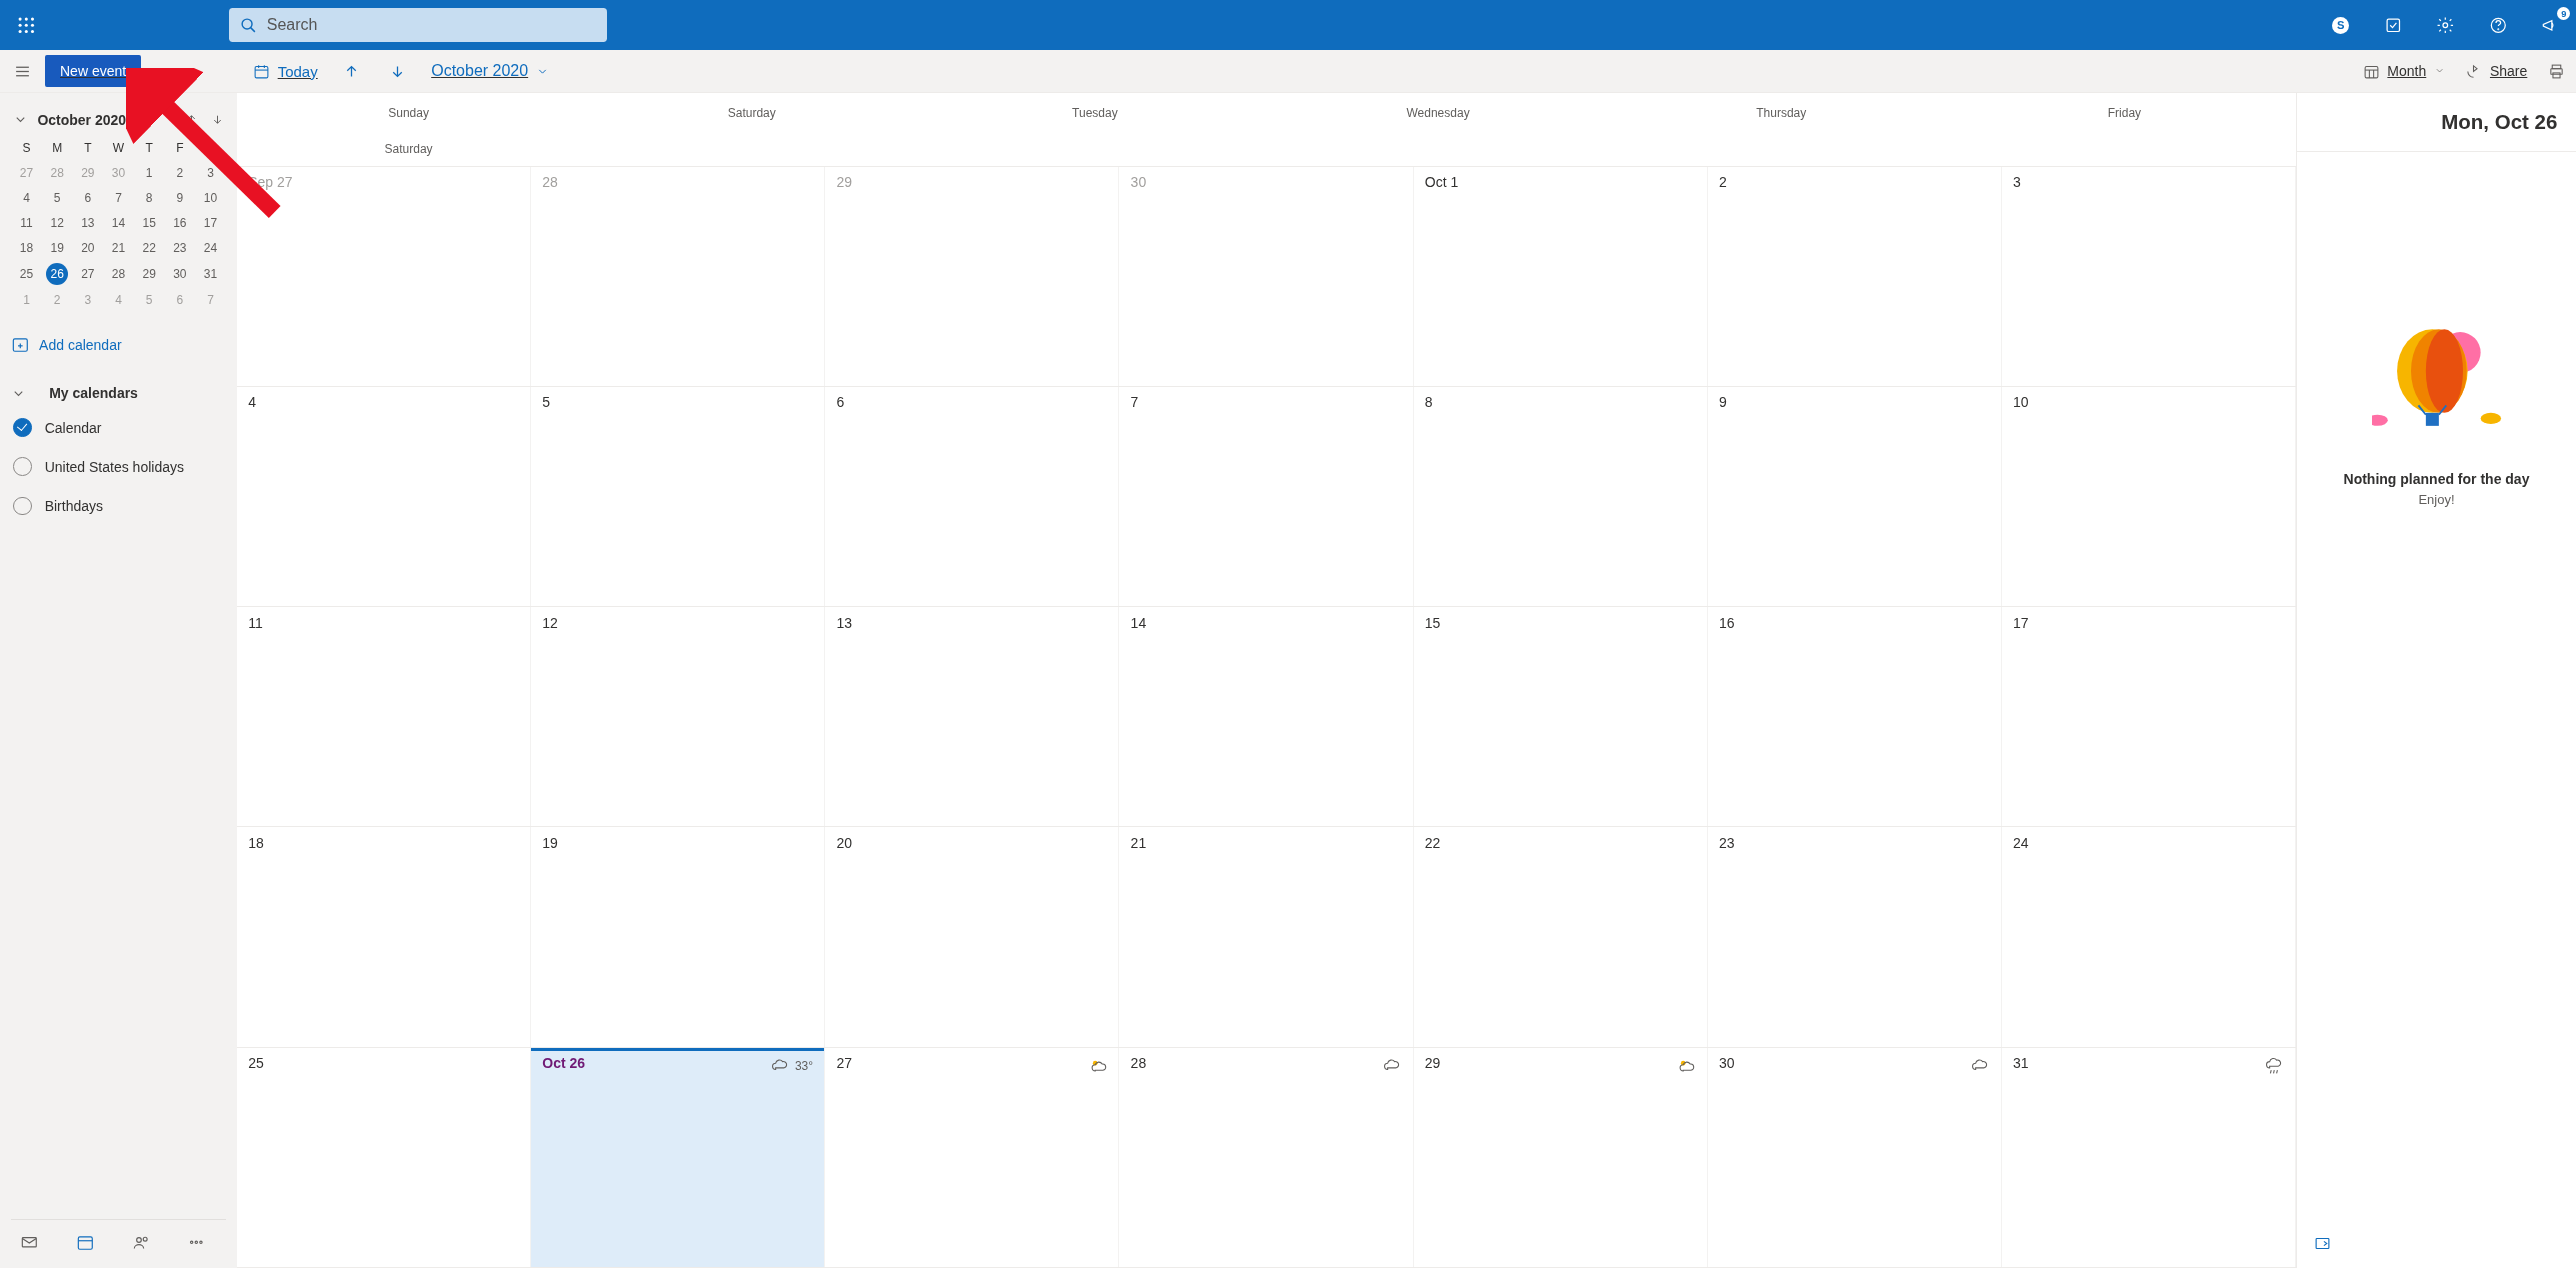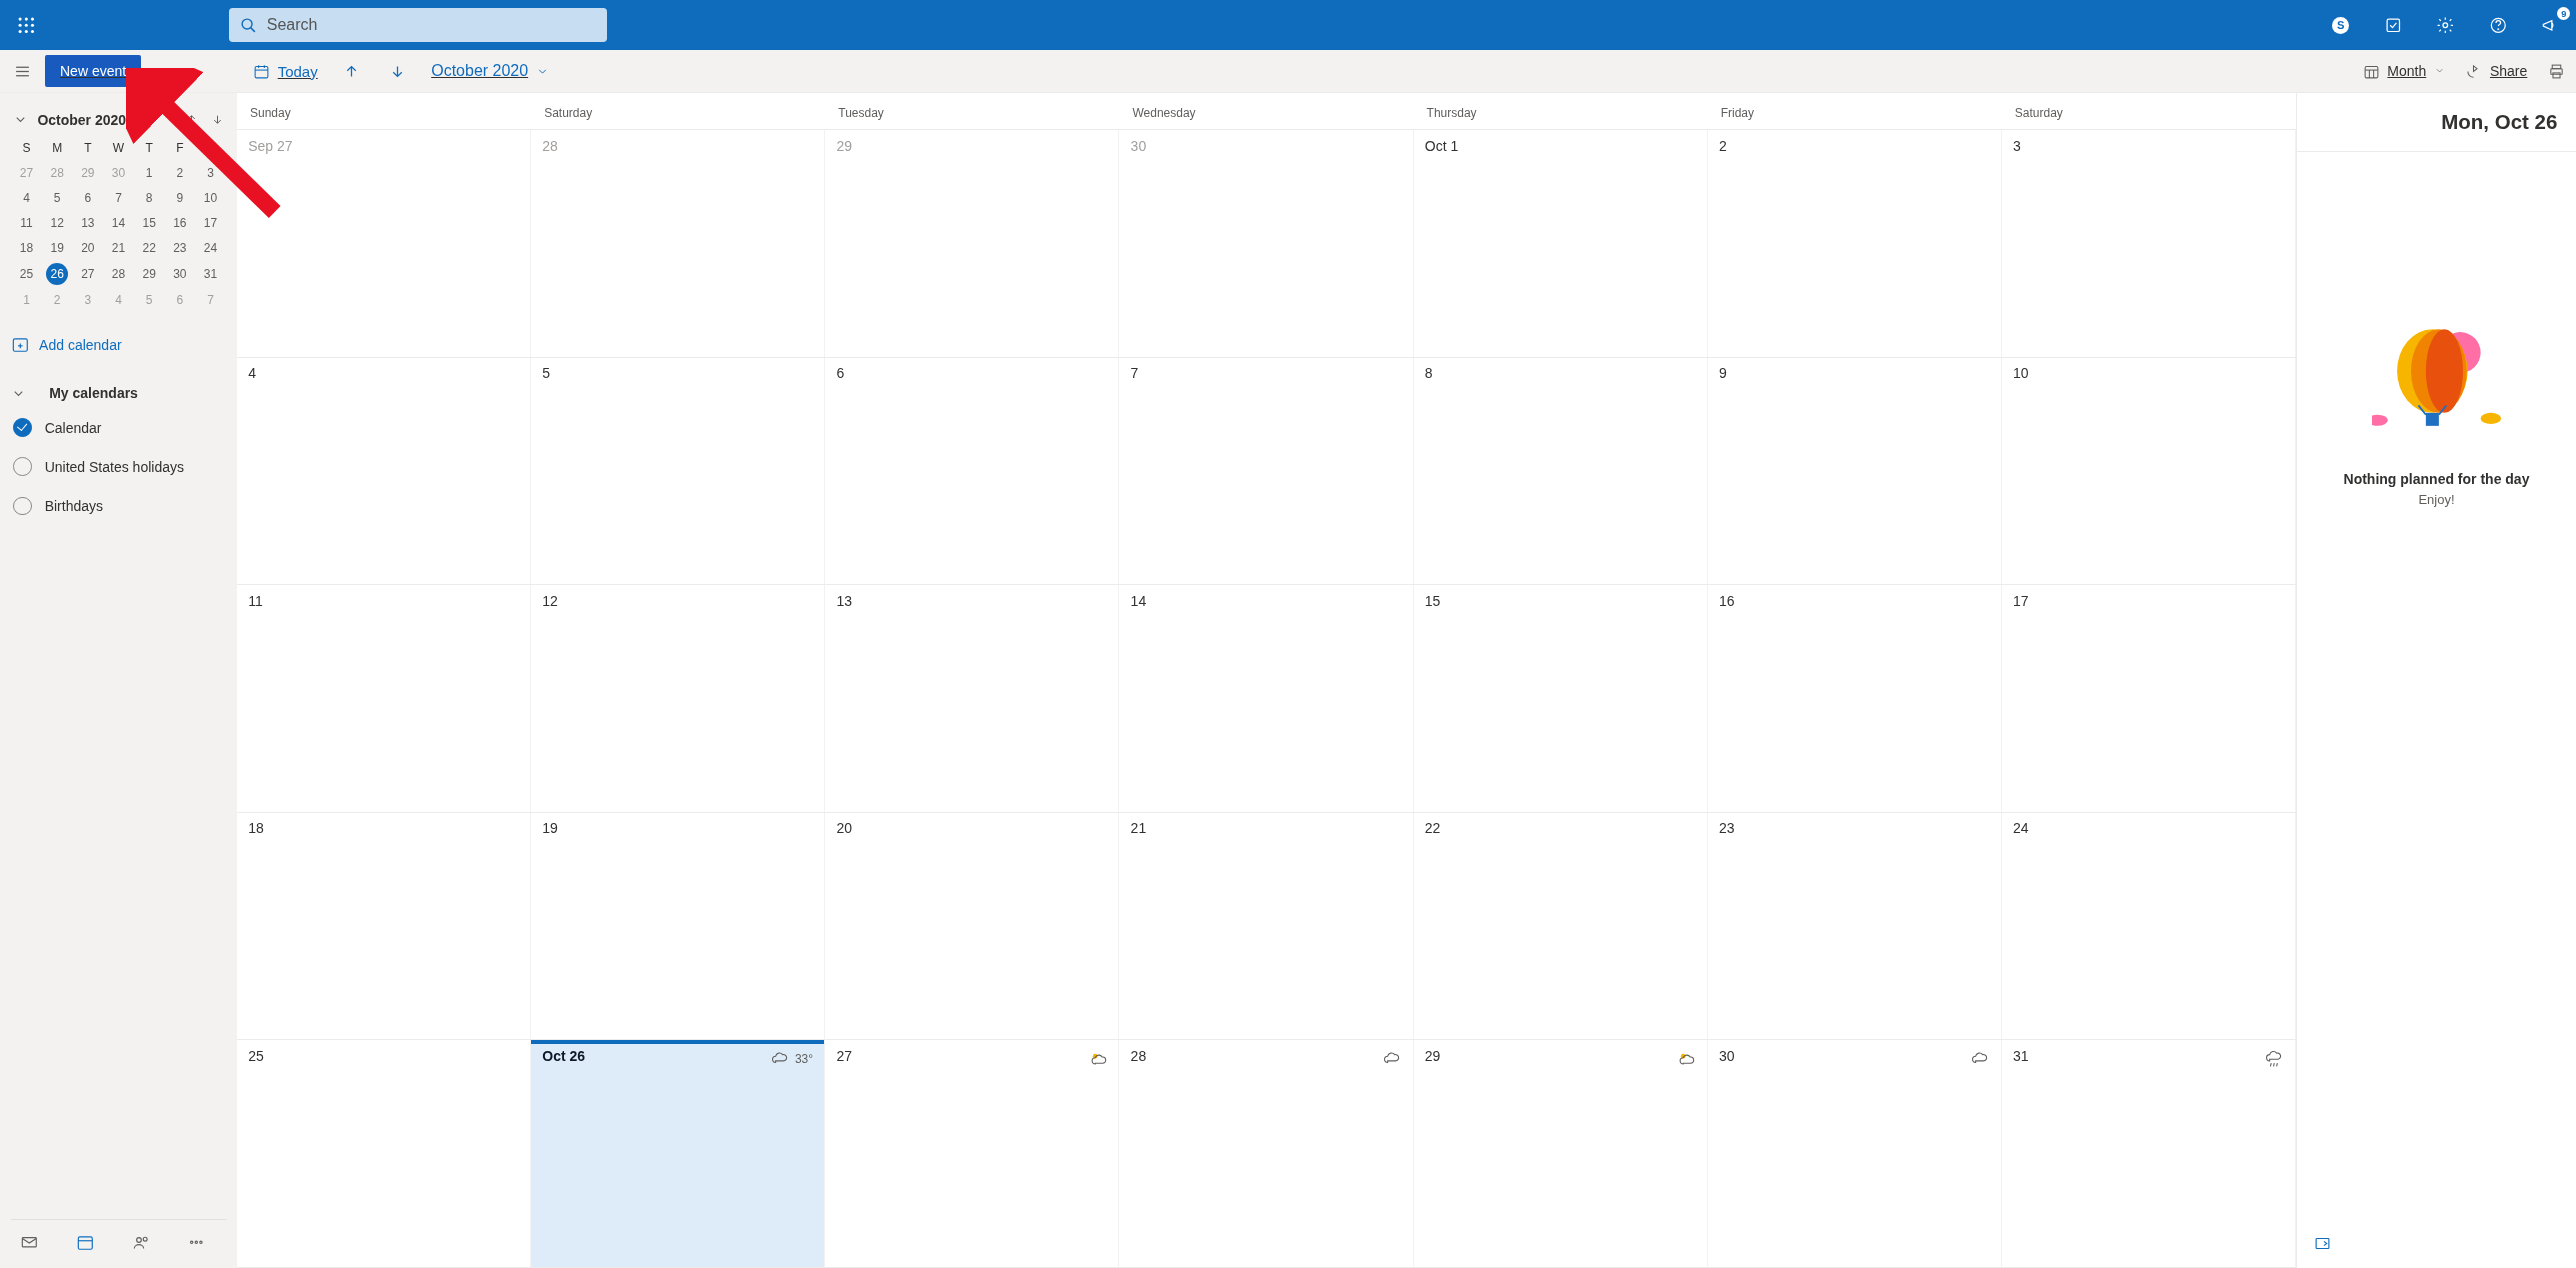--- a/index.html
+++ b/index.html
@@ -58,29 +58,29 @@
   .cal-checked { background: #0F6CBD; border-color: #0F6CBD; position: relative; }
   .cal-checked::after { content: ""; position: absolute; left: 4.7px; top: 1.9px; width: 4.7px; height: 8.4px; border-right: 1.9px solid #fff; border-bottom: 1.9px solid #fff; transform: rotate(40deg); }
 
   .sidebar-bottom { margin-top: auto; border-top: 0.9px solid #e1dfdd; padding: 13px 9.3px 9.3px 9.3px; display: flex; align-items: center; gap: 37px; color: #605e5c; }
   .sidebar-bottom svg { width: 18.6px; height: 18.6px; stroke: #605e5c; fill: none; stroke-width: 1.5; cursor: pointer; }
   .sidebar-bottom .active svg { stroke: #0F6CBD; }
 
   
   .main { flex: 1; display: flex; overflow: hidden; background: #fff; }
   .grid { flex: 1; display: flex; flex-direction: column; border-right: 0.9px solid #edebe9; }
-  .dow-row { display: grid; grid-template-columns: repeat(7, 1fr); border-bottom: 0.9px solid #edebe9; }
+  .dow-row { display: grid; grid-template-columns: repeat(6, 1fr); border-bottom: 0.9px solid #edebe9; text-align: center; }
   .dow-row div { padding: 13px 13px 9.3px 13px; font-size: 12px; color: #605e5c; }
   .weeks { flex: 1; display: grid; grid-template-rows: repeat(5, 1fr); }
   .week { display: grid; grid-template-columns: repeat(7, 1fr); border-bottom: 0.9px solid #edebe9; }
   .day { padding: 7.5px 11.2px; border-right: 0.9px solid #f3f2f1; position: relative; font-size: 14px; color: #323130; cursor: pointer; }
   .day.dim { color: #a19f9d; }
   .day .dlabel { display: inline-block; }
   .day.today { background: #DEECF9; }
-  .day.today .dlabel { color: #0f172a; font-weight: 600; }
+  .day.today .dlabel { color: #701a75; font-weight: 600; }
   .day .topbar-accent { position: absolute; top: 0; left: 0; right: 0; height: 3.7px; background: #0F6CBD; }
   .weather { position: absolute; right: 11.2px; top: 9.3px; display: flex; align-items: center; gap: 5.6px; color: #605e5c; font-size: 12px; }
   .weather svg { width: 18.6px; height: 18.6px; stroke: #605e5c; fill: none; stroke-width: 1.4; }
 
   
   .agenda { width: 279px; display: flex; flex-direction: column; }
   .agenda-hdr { font-size: 20.5px; font-weight: 600; padding: 17px 18.6px; border-bottom: 0.9px solid #edebe9; text-align: right; }
   .agenda-mid { flex: 1; display: flex; flex-direction: column; align-items: center; justify-content: flex-start; padding-top: 168px; }
   .balloon-wrap { position: relative; width: 130px; height: 130px; }
   .agenda-text1 { margin-top: 20.5px; font-size: 14px; font-weight: 600; }

